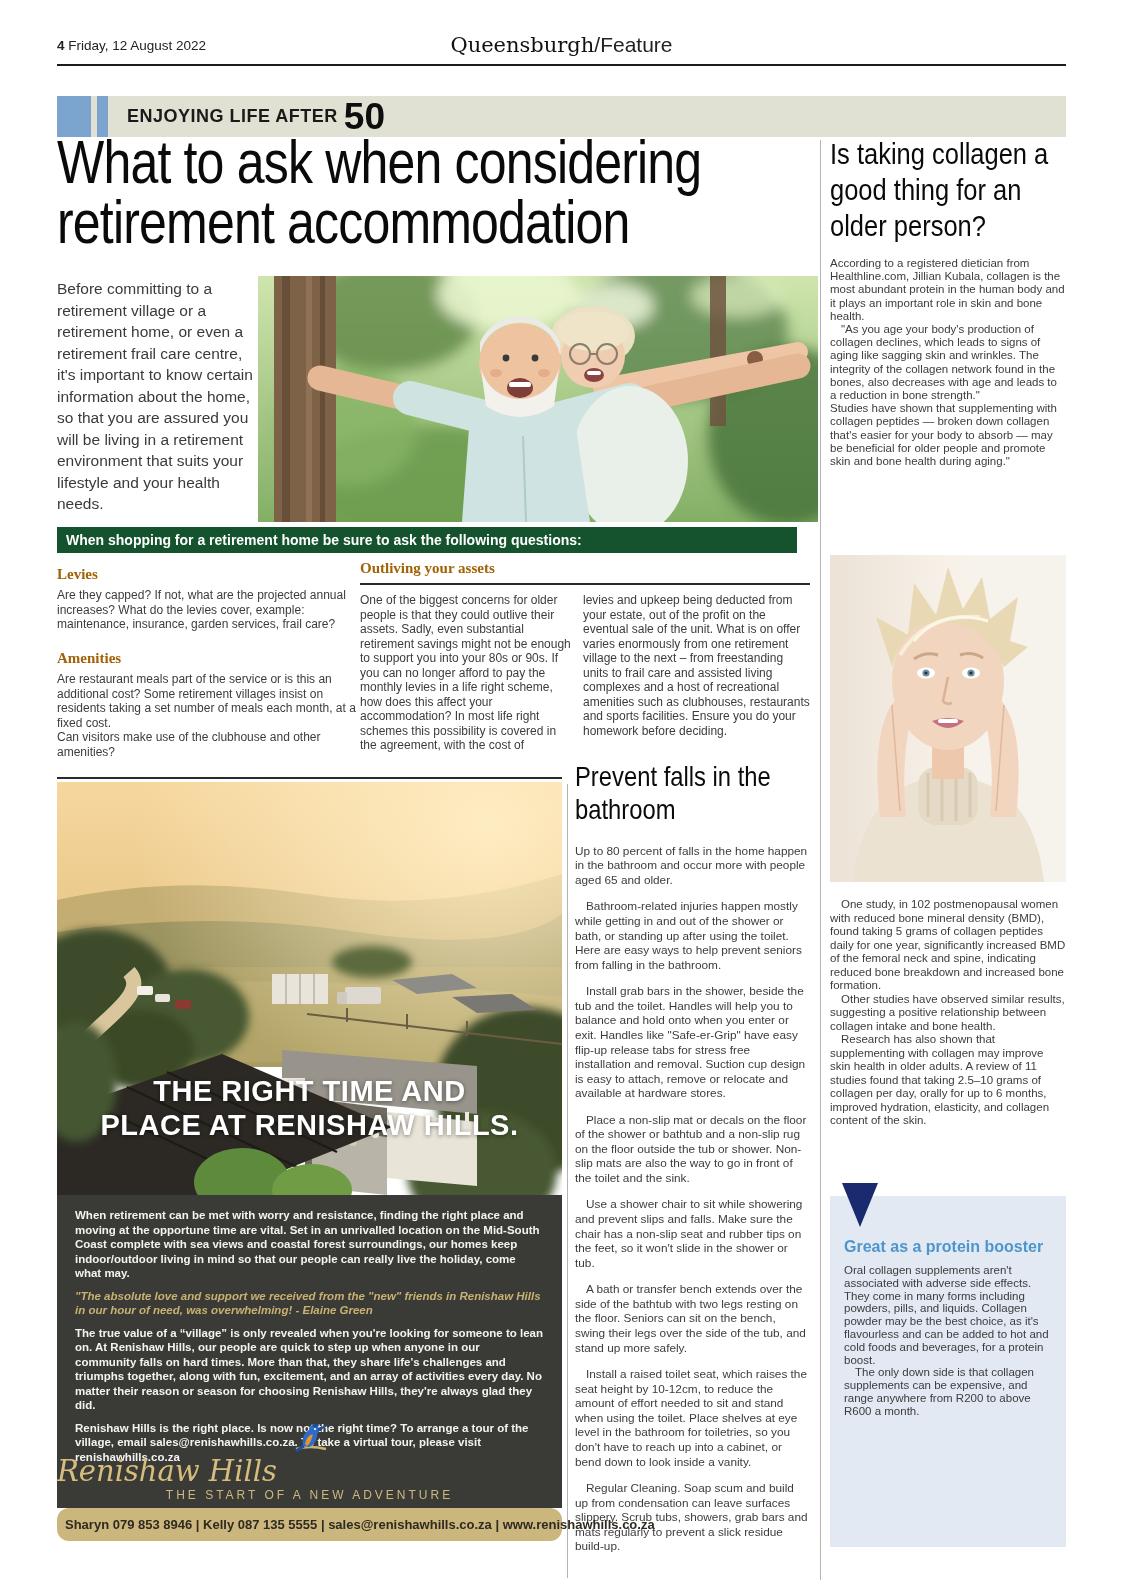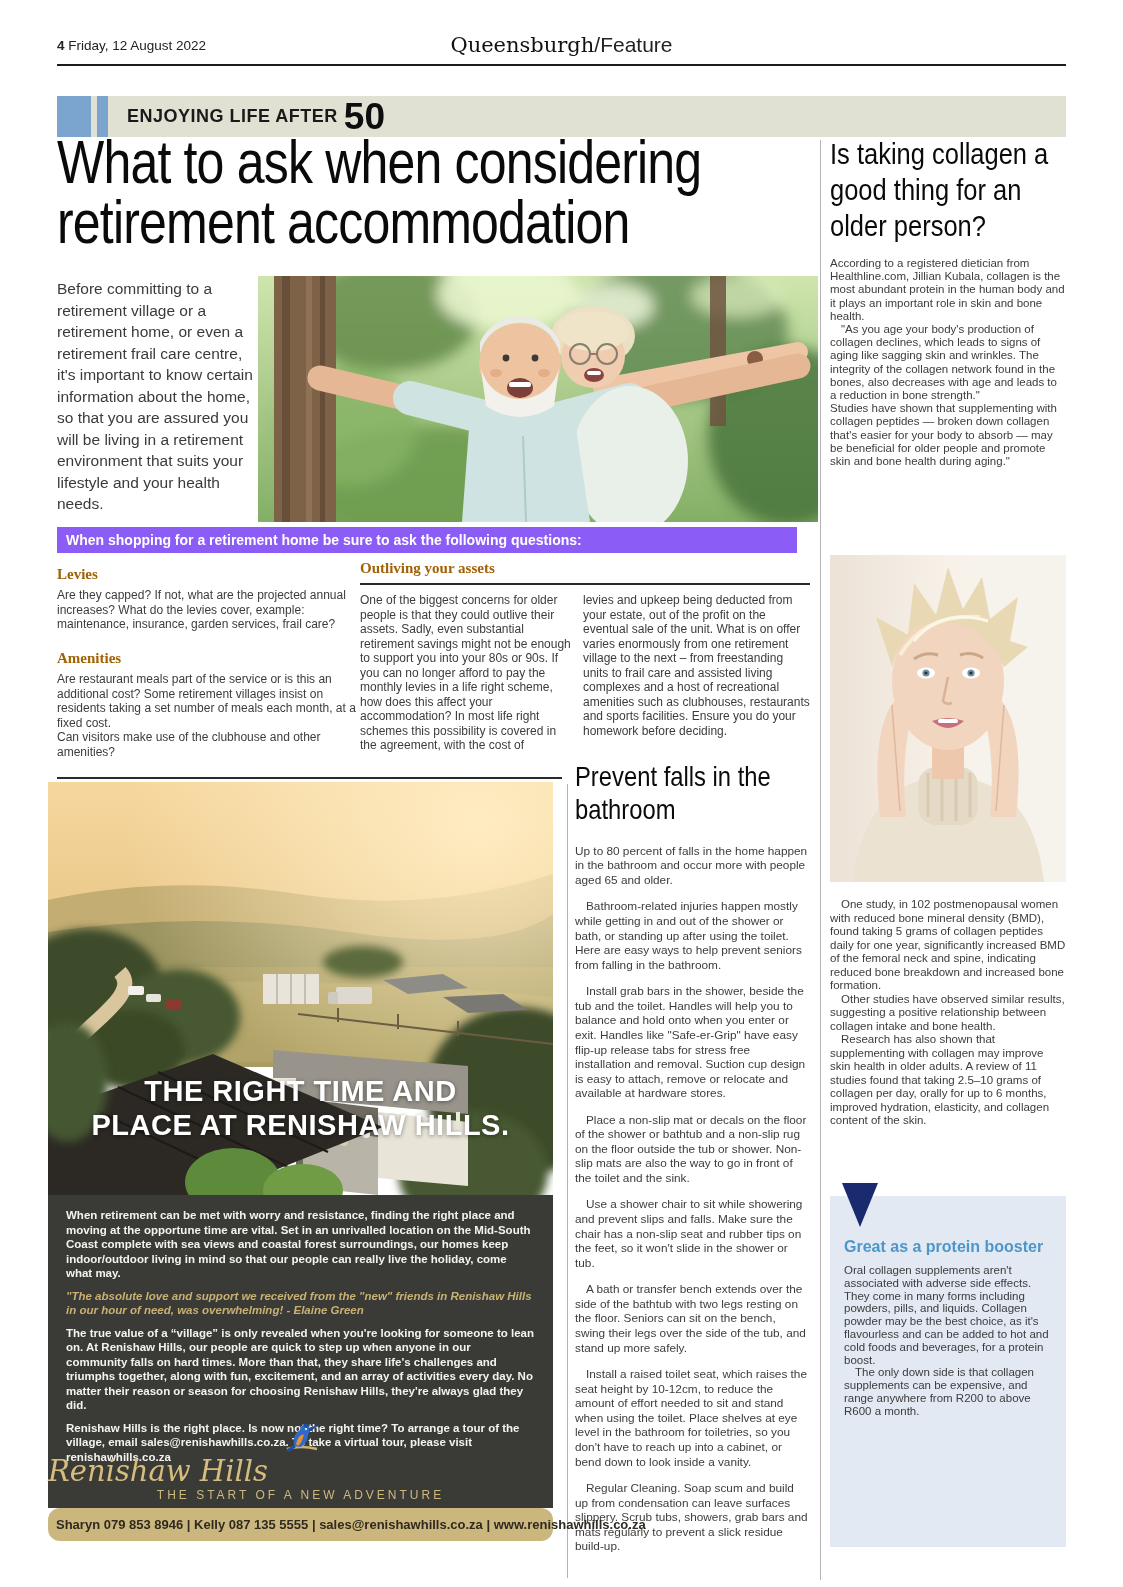--- a/index.html
+++ b/index.html
@@ -26,21 +26,21 @@
   .h-collagen{left:830px;top:136px;font-size:30px;line-height:36px;color:#0a0a0a;white-space:nowrap;transform:scaleX(.85);}
   .h-bath{left:575px;top:760px;font-size:28px;line-height:33px;color:#0a0a0a;white-space:nowrap;transform:scaleX(.85);}
   
   .intro{left:57px;top:278px;width:200px;font-size:15.5px;line-height:21.5px;color:#3a3a3a;}
   .colbody{font-size:11.5px;line-height:13.2px;color:#3c3c3c;}
   .colbody p,.secbody p{margin:0;}
   .ind{text-indent:11px;}
   .secbody{font-size:12px;line-height:14.5px;color:#3c3c3c;}
   .bathbody{font-size:11.8px;line-height:14.6px;color:#3c3c3c;}
   .bluehead{font-size:15px;font-weight:bold;color:#a16207;font-family:Liberation Serif, serif;}
-  .qbar{left:57px;top:527px;width:740px;height:26px;background:#8b5cf6;color:#fff;
+  .qbar{left:57px;top:527px;width:740px;height:26px;background:#14532d;color:#fff;
         font-size:14px;font-weight:bold;line-height:26px;padding-left:9px;box-sizing:border-box;}
   .rule-dark{background:#2a2a2a;}
   .vrule{background:#b3b3b3;width:1px;}
   .amen{white-space:pre-line;}
   
   .ad-dark{background:#3a3a37;}
   .ad-body{color:#f4f3ef;font-size:11.5px;line-height:14.5px;font-weight:bold;}
   .ad-body p{margin:0 0 8px 0;}
   .ad-quote{color:#c9b173;font-style:italic;}
   .ad-headline{color:#fff;font-weight:bold;font-size:29px;line-height:34px;text-align:center;letter-spacing:.5px;
@@ -228,21 +228,21 @@
     <p>Up to 80 percent of falls in the home happen in the bathroom and occur more with people aged 65 and older.</p>
     <p class="ind">Bathroom-related injuries happen mostly while getting in and out of the shower or bath, or standing up after using the toilet. Here are easy ways to help prevent seniors from falling in the bathroom.</p>
     <p class="ind">Install grab bars in the shower, beside the tub and the toilet. Handles will help you to balance and hold onto when you enter or exit. Handles like "Safe-er-Grip" have easy flip-up release tabs for stress free installation and removal. Suction cup design is easy to attach, remove or relocate and available at hardware stores.</p>
     <p class="ind">Place a non-slip mat or decals on the floor of the shower or bathtub and a non-slip rug on the floor outside the tub or shower. Non-slip mats are also the way to go in front of the toilet and the sink.</p>
     <p class="ind">Use a shower chair to sit while showering and prevent slips and falls. Make sure the chair has a non-slip seat and rubber tips on the feet, so it won't slide in the shower or tub.</p>
     <p class="ind">A bath or transfer bench extends over the side of the bathtub with two legs resting on the floor. Seniors can sit on the bench, swing their legs over the side of the tub, and stand up more safely.</p>
     <p class="ind">Install a raised toilet seat, which raises the seat height by 10-12cm, to reduce the amount of effort needed to sit and stand when using the toilet. Place shelves at eye level in the bathroom for toiletries, so you don't have to reach up into a cabinet, or bend down to look inside a vanity.</p>
     <p class="ind">Regular Cleaning. Soap scum and build up from condensation can leave surfaces slippery. Scrub tubs, showers, grab bars and mats regularly to prevent a slick residue build-up.</p>
   </div>
 
-  <div class="abs" style="left:48px;top:782px;width:505px;height:617px;">
+  <div class="abs" style="left:57px;top:782px;width:505px;height:617px;">
     <svg class="abs" style="left:0;top:0;" width="505" height="413" viewBox="0 0 505 413">
       <defs>
         <linearGradient id="gSky" x1="0" y1="0" x2="0" y2="1">
           <stop offset="0" stop-color="#f6d79e"></stop>
             <stop offset="1" stop-color="#e6c384"></stop>
         </linearGradient>
         <radialGradient id="gGlow" cx=".85" cy=".1" r=".7">
           <stop offset="0" stop-color="#ffedc4" stop-opacity=".95"></stop>
             <stop offset="1" stop-color="#ffedc4" stop-opacity="0"></stop>
         </radialGradient>

